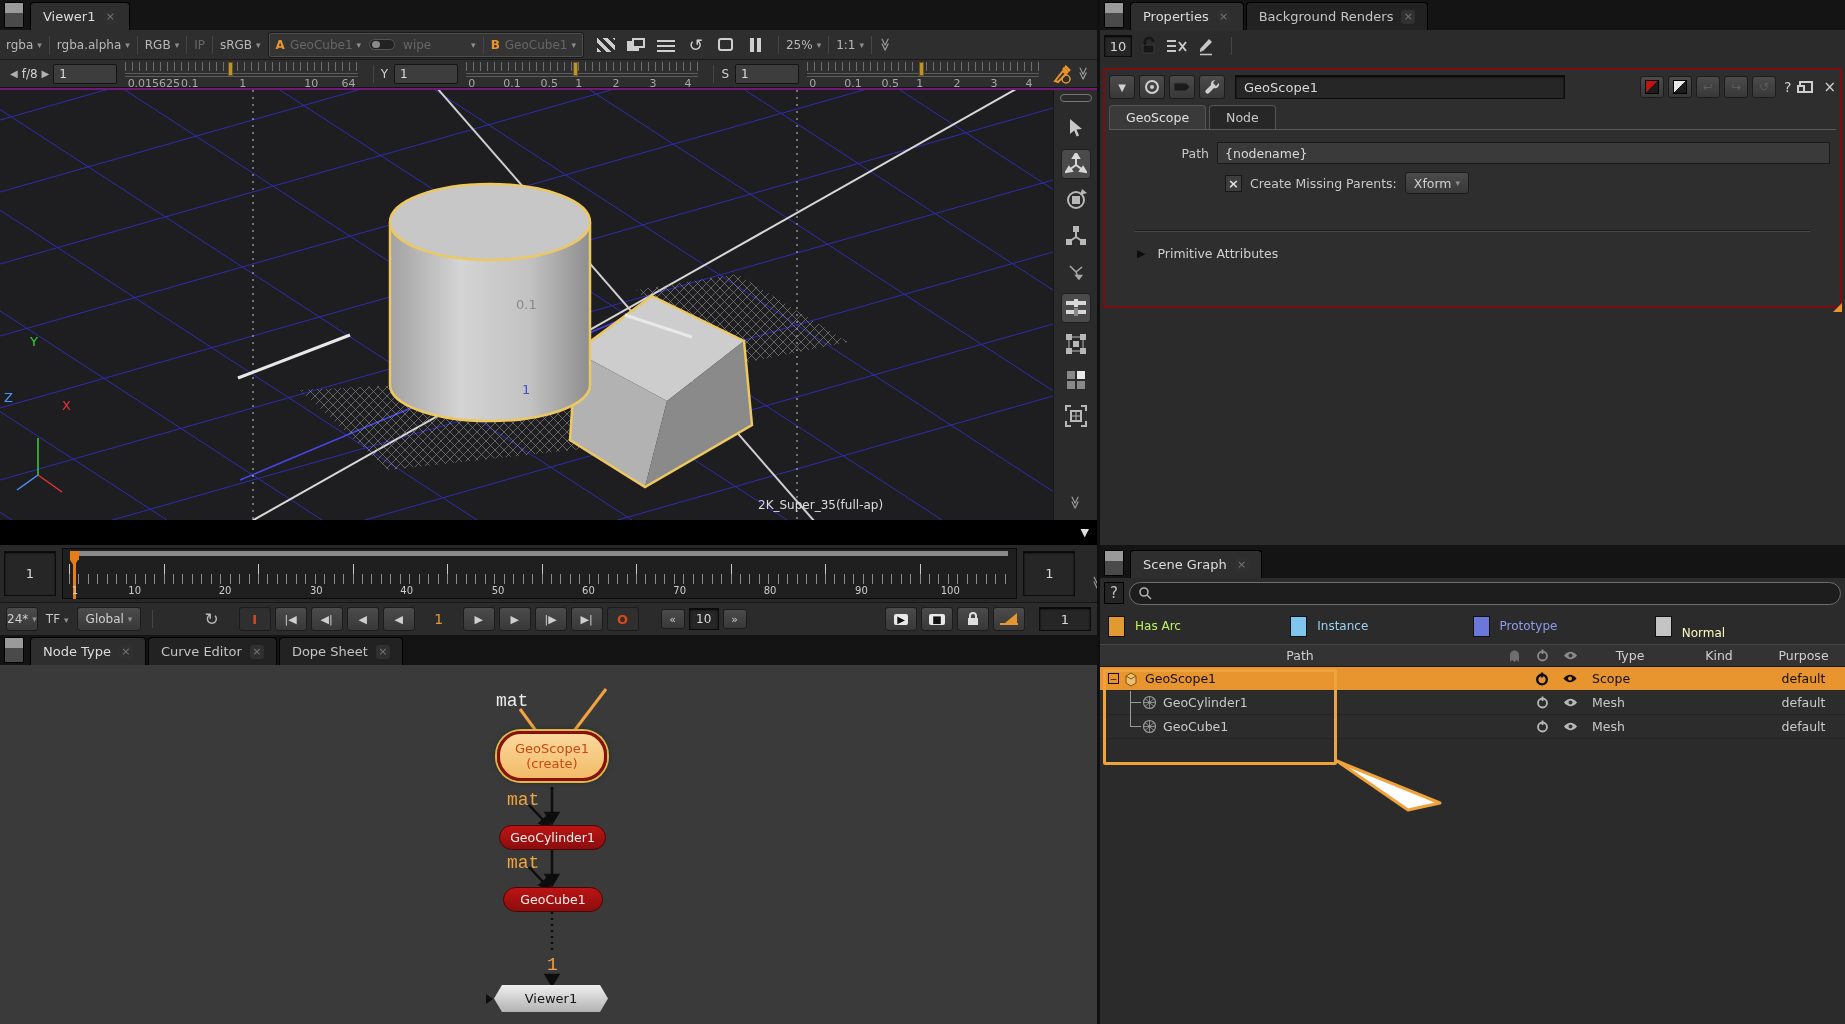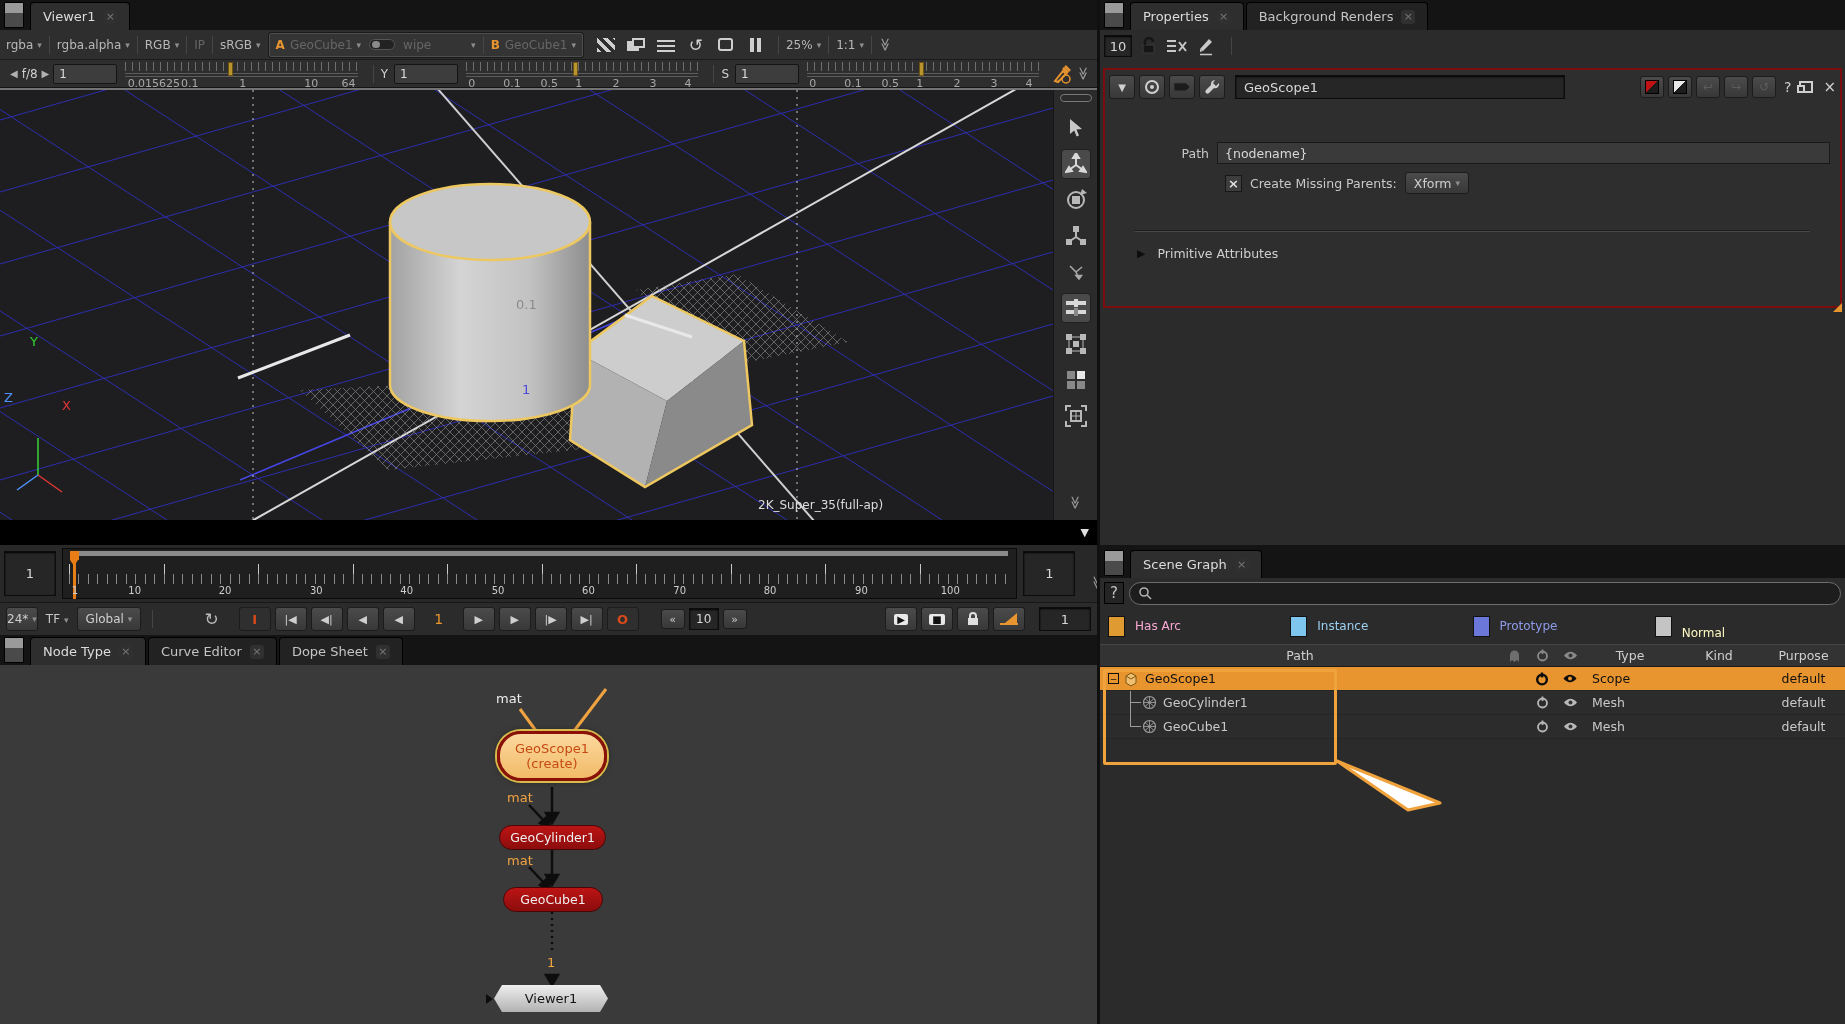--- a/index.html
+++ b/index.html
@@ -19,21 +19,21 @@
     display:flex; align-items:center; justify-content:center; }
   .btn { display:inline-flex; align-items:center; justify-content:center;
     background:linear-gradient(#4b4b4b,#383838); border:1px solid #1c1c1c; border-radius:3px; color:#cfcfcf; }
   .dd { color:#8f8f8f; font-size:9px; margin-left:4px; }
   .sep { width:1px; height:18px; background:#1a1a1a; border-right:1px solid #454545; margin:0 7px; }
   .sunken { background:#262626; border:1px solid #0c0c0c; box-shadow:inset 0 1px 2px #000; color:#d8d8d8; }
   .chev { display:inline-block; transform:rotate(90deg); color:#9a9a9a; font-size:13px; }
   svg { display:block; }
 
   
-  .left-pane { position:absolute; left:0; top:0; width:1097px; height:1024px; background:#737373; }
+  .left-pane { position:absolute; left:0; top:0; width:1097px; height:1024px; background:#701a75; }
   .right-pane { position:absolute; left:1100px; top:0; width:745px; height:817px; background:#2b2b2b; }
   .vdivider { position:absolute; left:1097px; top:0; width:3px; height:1024px; background:#101010; }
 
   .vtoolbar1 { display:flex; align-items:center; height:30px; background:#2e2e2e; border-bottom:1px solid #1b1b1b; padding:0 6px; font-size:12px; color:#b8b8b8; }
   .ab-group { display:flex; align-items:center; background:#343434; border:1px solid #4e4e4e; outline:1px solid #1a1a1a; border-radius:2px; padding:1px 6px; margin:0 8px; height:24px; }
   .orange-key { color:#e8952f; font-weight:bold; margin-right:5px; }
   .dim { color:#666; }
   .toggle-pill { width:26px; height:11px; background:#222; border:1px solid #555; border-radius:6px; position:relative; margin:0 8px; }
   .toggle-pill::before { content:""; position:absolute; left:2px; top:1px; width:8px; height:7px; border-radius:4px; background:#8a8a8a; }
   .tool-ico { width:24px; height:20px; margin:0 3px; display:flex; align-items:center; justify-content:center; color:#cfcfcf; }
@@ -98,21 +98,21 @@
 
   
   .ng-tabbar { position:absolute; left:0; top:635px; width:1097px; }
   .ng-canvas { position:absolute; left:0; top:665px; width:1097px; height:359px; background:#3a3a3a; overflow:hidden; }
   .node { position:absolute; display:flex; flex-direction:column; align-items:center; justify-content:center; font-size:12.5px; }
   .node-red { background:linear-gradient(#bc1414,#8c0d0d); border:1.5px solid #4a0606; border-radius:13px; color:#f0f0f0; }
   .node-sel { background:linear-gradient(#fbd89e,#f2bb68); border:3px solid #8a1008; border-radius:24px;
      color:#c64a12; box-shadow:0 0 0 2px #d8b94a, 0 0 6px #00000088; font-size:13px; }
   .node-viewer { background:linear-gradient(#efefef,#b2b2b2); color:#141414; font-size:13px;
      clip-path:polygon(0 50%,7% 0,93% 0,100% 50%,93% 100%,7% 100%); border-radius:2px; }
-  .ng-label { position:absolute; font-size:13px; }
+  .ng-label { position:absolute; font-size:18px;font-family:Liberation Mono, monospace; }
   .ng-orange { color:#f0a340; }
   .ng-white { color:#ececec; }
 
   
   .props-toolrow { display:flex; align-items:center; height:32px; padding:0 4px; gap:8px; background:#2b2b2b; }
   .hist-box { width:28px; height:22px; display:flex; align-items:center; justify-content:center; font-size:13px; }
   .red-box { position:absolute; left:3px; top:68px; width:739px; height:240px; border:2px solid #7d0d0d; background:#2e2e2e; }
   .nb-header { position:absolute; left:4px; right:4px; top:3px; height:28px; display:flex; align-items:center; gap:4px; }
   .nb-btn { width:26px; height:24px; }
   .nb-name { flex:0 0 330px; height:24px; display:flex; align-items:center; padding:0 8px; font-size:13px; margin-left:6px; }
@@ -638,20 +638,24 @@
           <span class="btn swatch-btn ghost-btn">↩</span>
           <span class="btn swatch-btn ghost-btn">↪</span>
           <span class="btn swatch-btn ghost-btn">↺</span>
           <span style="color:#cfcfcf; font-size:14px; margin:0 4px;">?</span>
           <span style="width:14px; height:12px; border:2px solid #cfcfcf; position:relative;">
               <i style="position:absolute; left:-4px; top:2px; width:8px; height:8px; border:2px solid #cfcfcf; background:#2e2e2e; display:block;"></i>
             </span>
           <span style="color:#cfcfcf; font-size:15px; margin-left:6px;">×</span>
         </span>
       </div>
+      <div class="param-tabs">
+        <span class="ptab active">GeoScope</span>
+        <span class="ptab">Node</span>
+      </div>
       <div class="path-row">
         <span class="path-label">Path</span>
         <span class="path-input">{nodename}</span>
       </div>
       <div class="cmp-row">
         <span class="checkbox">×</span>
         <span style="color:#c8c8c8; font-size:12.5px;">Create Missing Parents:</span>
         <span class="btn xform-btn">
           <span>Xform</span>
             <span class="dd">▾</span>
@@ -678,21 +682,21 @@
         <div class="search-pill">
           <svg width="14" height="14" viewBox="0 0 14 14">
             <circle cx="6" cy="6" r="4" fill="none" stroke="#b0b0b0" stroke-width="1.6"></circle>
             <line x1="9" y1="9" x2="13" y2="13" stroke="#b0b0b0" stroke-width="1.6"></line>
             </svg>
         </div>
       </div>
       <div class="legend">
         <div class="legend-item">
           <span class="legend-swatch" style="background: rgb(224, 154, 50);"></span>
-          <span style="color:#f9a8d4;">Has Arc</span>
+          <span style="color:#bef264;">Has Arc</span>
         </div>
         <div class="legend-item">
           <span class="legend-swatch" style="background: rgb(127, 198, 239);"></span>
           <span style="color:#9CCFF0;">Instance</span>
         </div>
         <div class="legend-item">
           <span class="legend-swatch" style="background: rgb(107, 119, 217);"></span>
           <span style="color:#8F9BE8;">Prototype</span>
         </div>
         <div class="legend-item">

